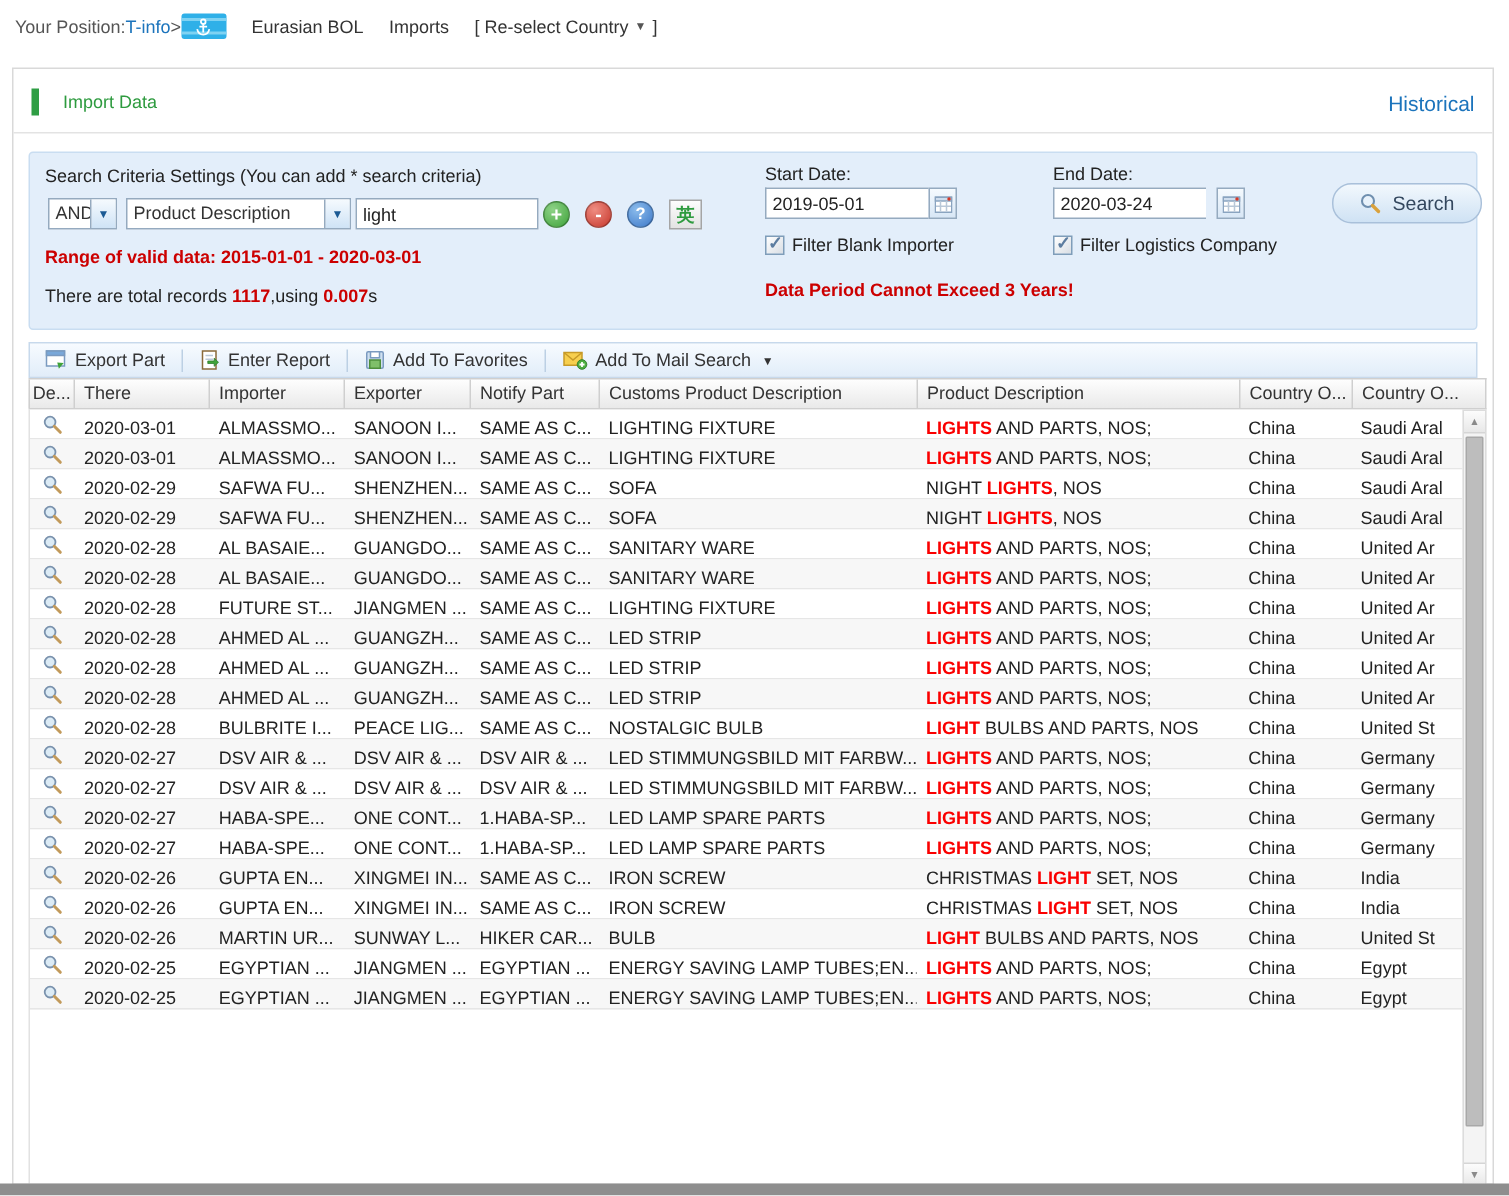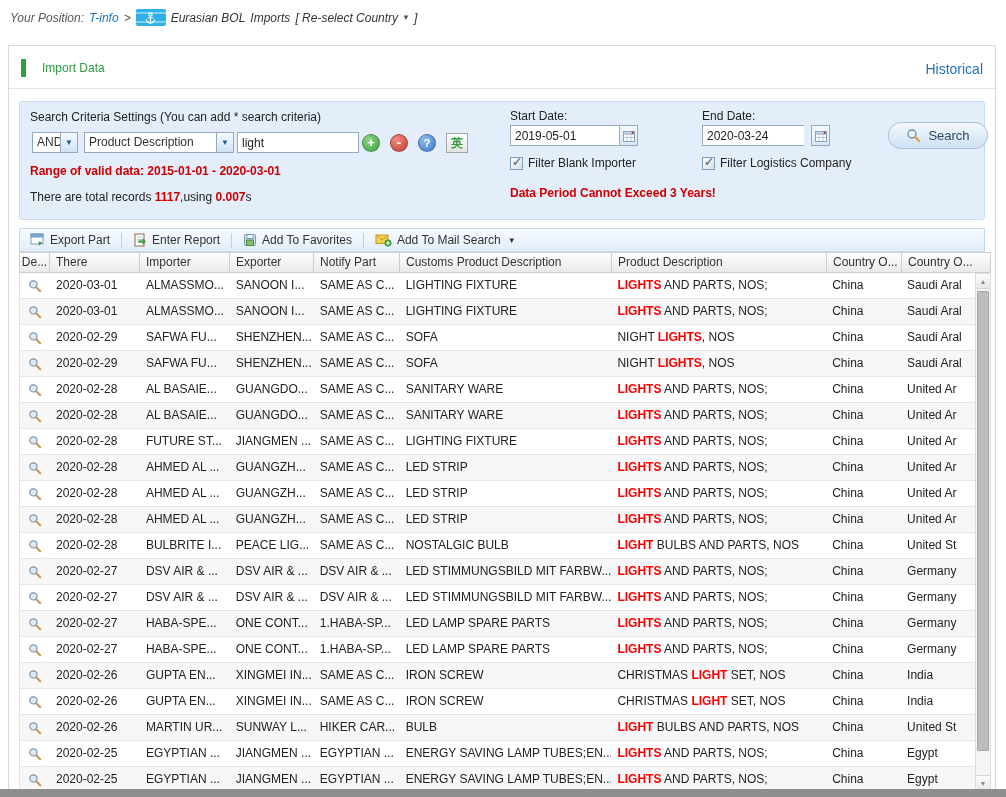--- a/index.html
+++ b/index.html
@@ -2,25 +2,25 @@
 <html><head>
 <meta charset="utf-8">
 <style>
   * { box-sizing: border-box; }
   html,body { margin:0; padding:0; }
   body {
     width:1006px; height:797px; position:relative; overflow:hidden;
     background:#fff; font-family:"Liberation Sans", sans-serif; font-size:12px; color:#333;
   }
   
-  .breadcrumb { position:absolute; left:10px; top:9px; display:flex; align-items:center; gap:5px; color:#555;font-style:italic; }
+  .breadcrumb { position:absolute; left:10px; top:9px; display:flex; align-items:center; gap:0; color:#555; }
   .breadcrumb .link { color:#1c74bc; cursor:pointer; }
   .flag-icon { width:30px; height:17px; background:#2fb0e8; border-radius:2px; position:relative; display:flex; align-items:center; justify-content:center; overflow:hidden; }
   .flag-icon .stripe { position:absolute; left:0; right:0; height:2px; background:#7fd2f2; }
-  .crumb-dark { color:#333; }
+  .crumb-dark { color:#333;margin-left:17px; }
   .chev { font-size:8px; color:#555; }
 
   
   #panel { position:absolute; left:8px; top:45px; width:988px; height:745px; border:1px solid #d9d9d9; background:#fff; }
   .title-bar { position:relative; height:43px; border-bottom:1px solid #e3e3e3; }
   .green-bar { position:absolute; left:12px; top:13px; width:5px; height:18px; background:#2f9e44; }
   .page-title { position:absolute; left:33px; top:15px; font-size:12px; color:#2e9b3f; }
   .hist-link { position:absolute; right:12px; top:15px; font-size:14px; color:#1c74bc; cursor:pointer; }
 
   
@@ -50,21 +50,21 @@
   
   .toolbar { position:absolute; left:10px; top:182px; width:966px; height:24px; background:linear-gradient(#f7fbff,#e1edf9); border:1px solid #c7d9ec; display:flex; align-items:center; padding:0 6px; }
   .tb-item { display:flex; align-items:center; gap:5px; padding:0 4px; cursor:pointer; color:#333; white-space:nowrap; }
   .tb-sep { width:1px; height:15px; background:#bcd0e4; margin:0 7px; }
   .tb-caret { font-size:8px; color:#333; margin-left:2px; }
 
   
   .thead { position:absolute; left:10px; top:206px; width:972px; height:21px; display:flex; background:linear-gradient(#fefefe,#e9e9e9); border:1px solid #cfcfcf; border-left:none; }
   .th { border-left:1px solid #cfcfcf; padding:0 6px; line-height:19px; white-space:nowrap; overflow:hidden; color:#333; }
   .tbody { position:absolute; left:10px; top:227px; width:956px; height:518px; overflow:hidden; border-left:1px solid #e2e2e2; }
-  .trow { display:flex; height:26px; border-bottom:1px solid #e6e6e6; background:#fff; }
+  .trow { display:flex; height:20px; border-bottom:1px solid #e6e6e6; background:#fff; }
   .trow.alt { background:#f7f7f7; }
   .c { padding:0 6px; line-height:25px; white-space:nowrap; overflow:hidden; color:#222; }
   .c .hl { color:#fa0000; }
   .w-detail { width:30px; display:flex; align-items:center; justify-content:center; padding:0; }
   .w-date { width:90px; }
   .w-importer { width:90px; }
   .w-exporter { width:84px; }
   .w-notify { width:86px; }
   .w-customs { width:212px; }
   .w-desc { width:215px; }

